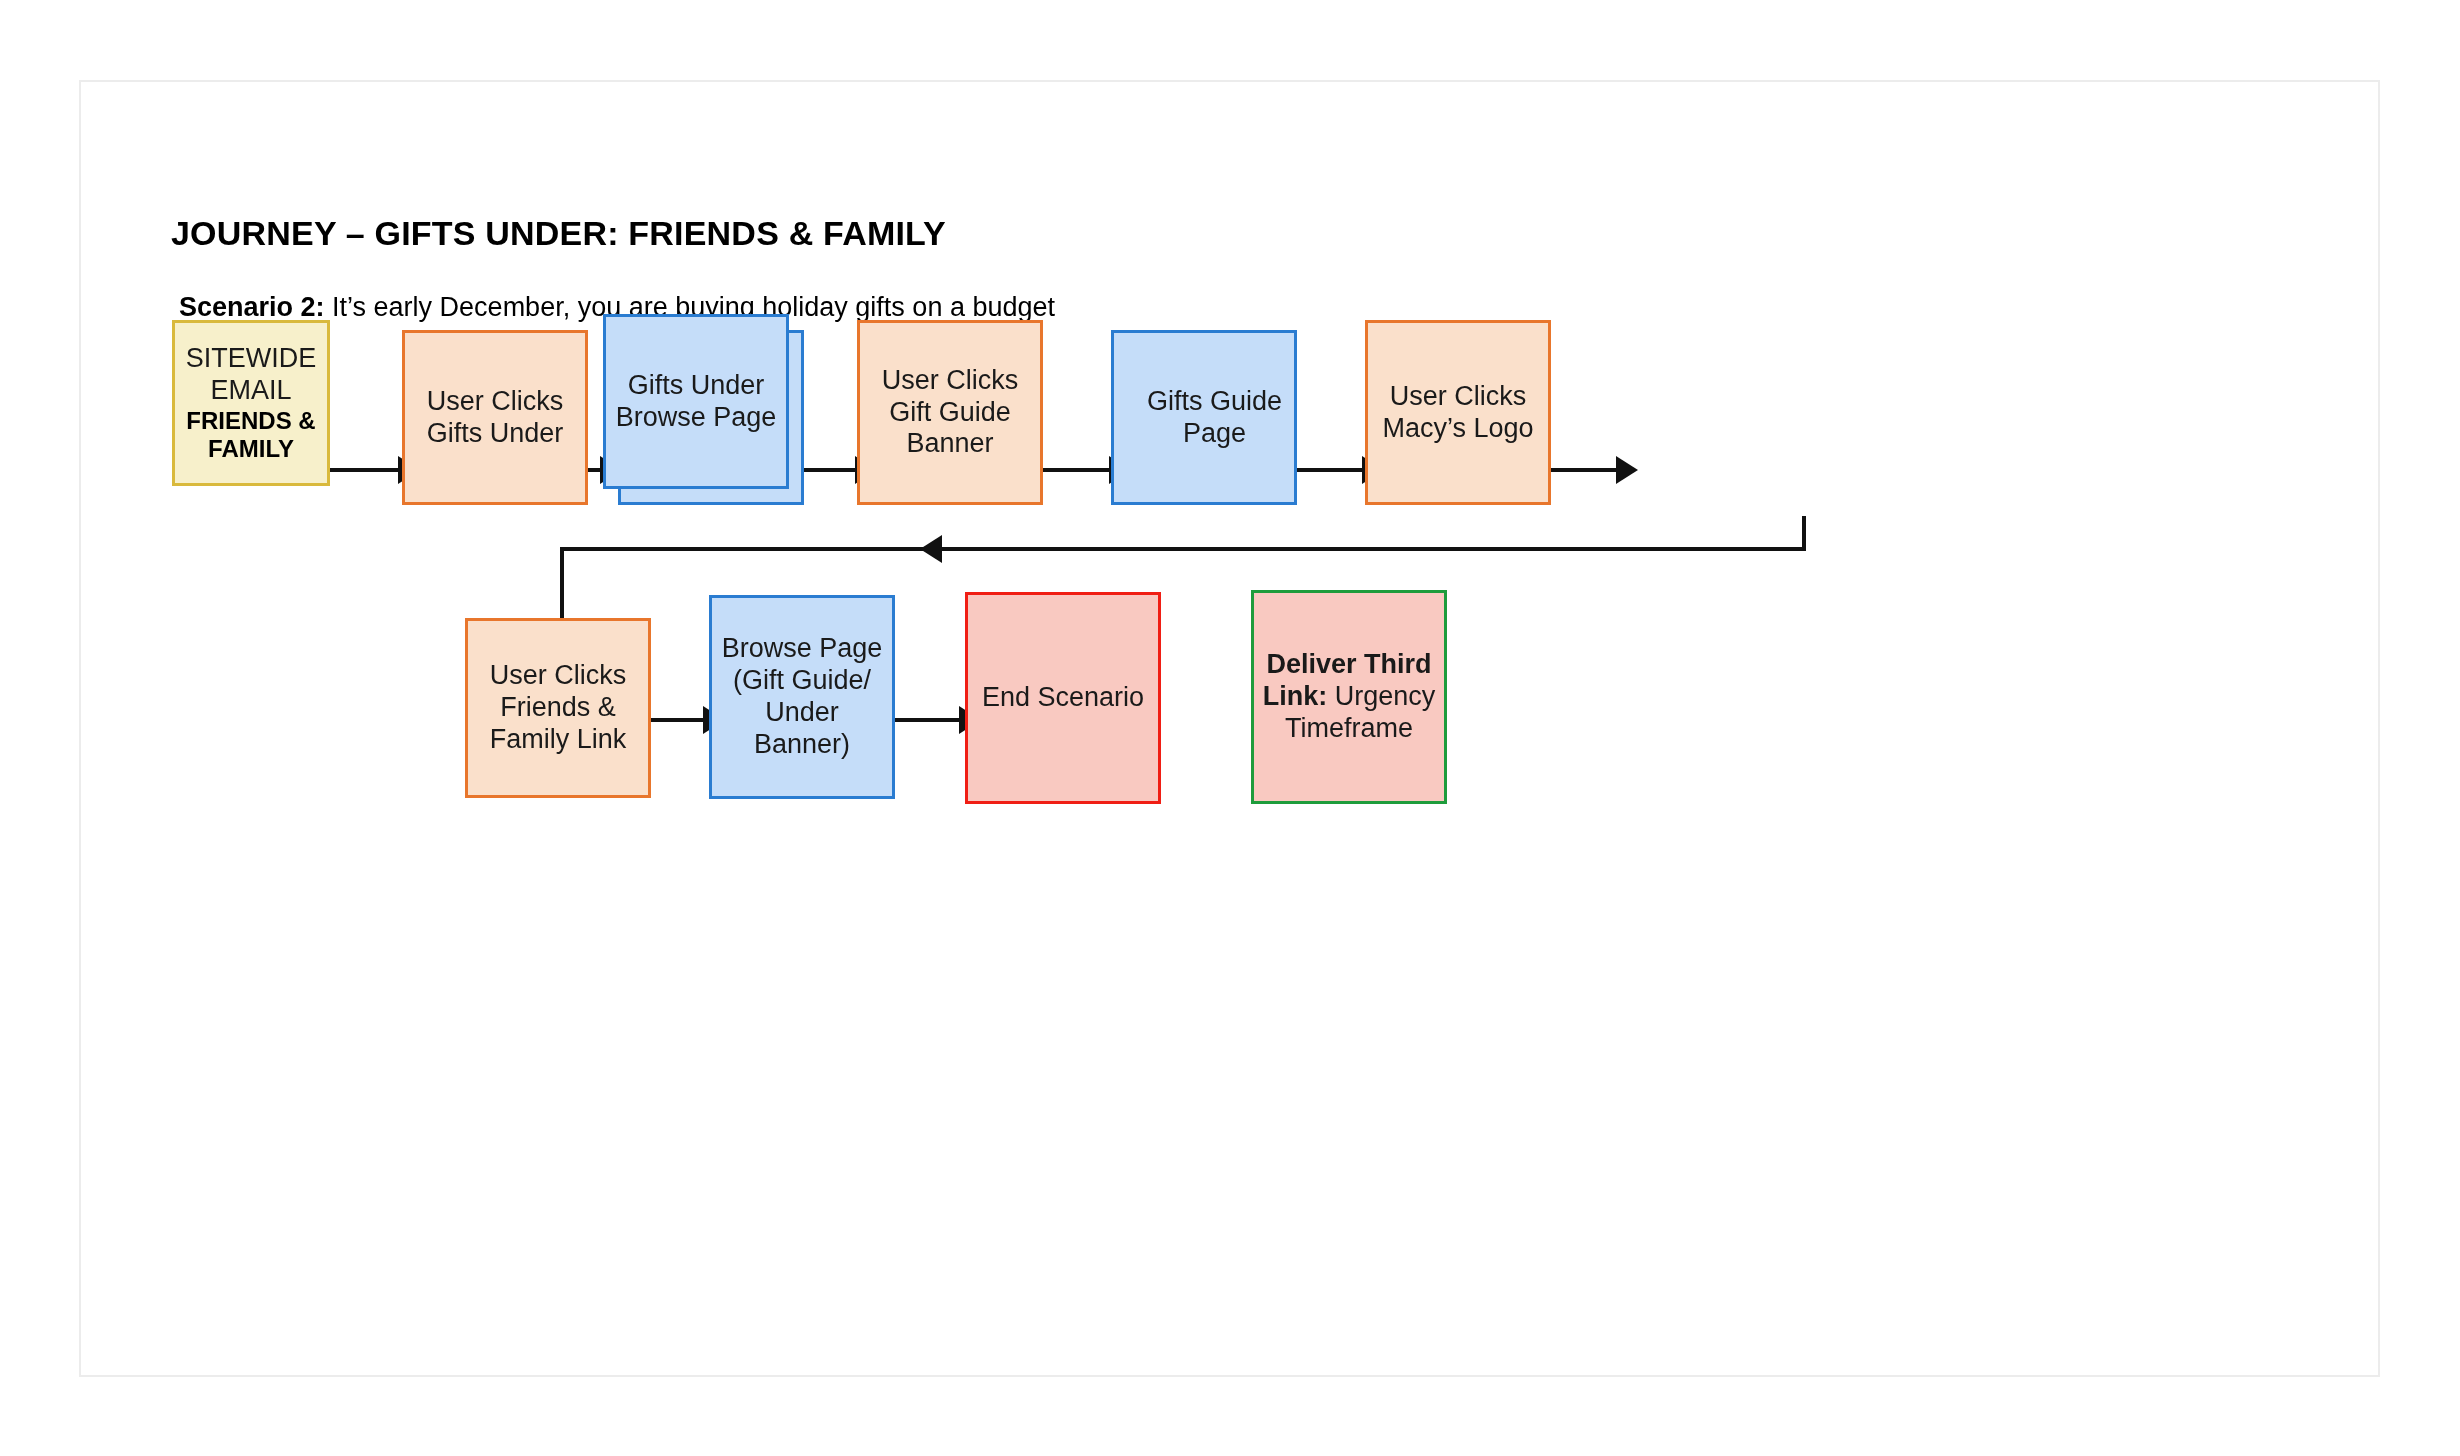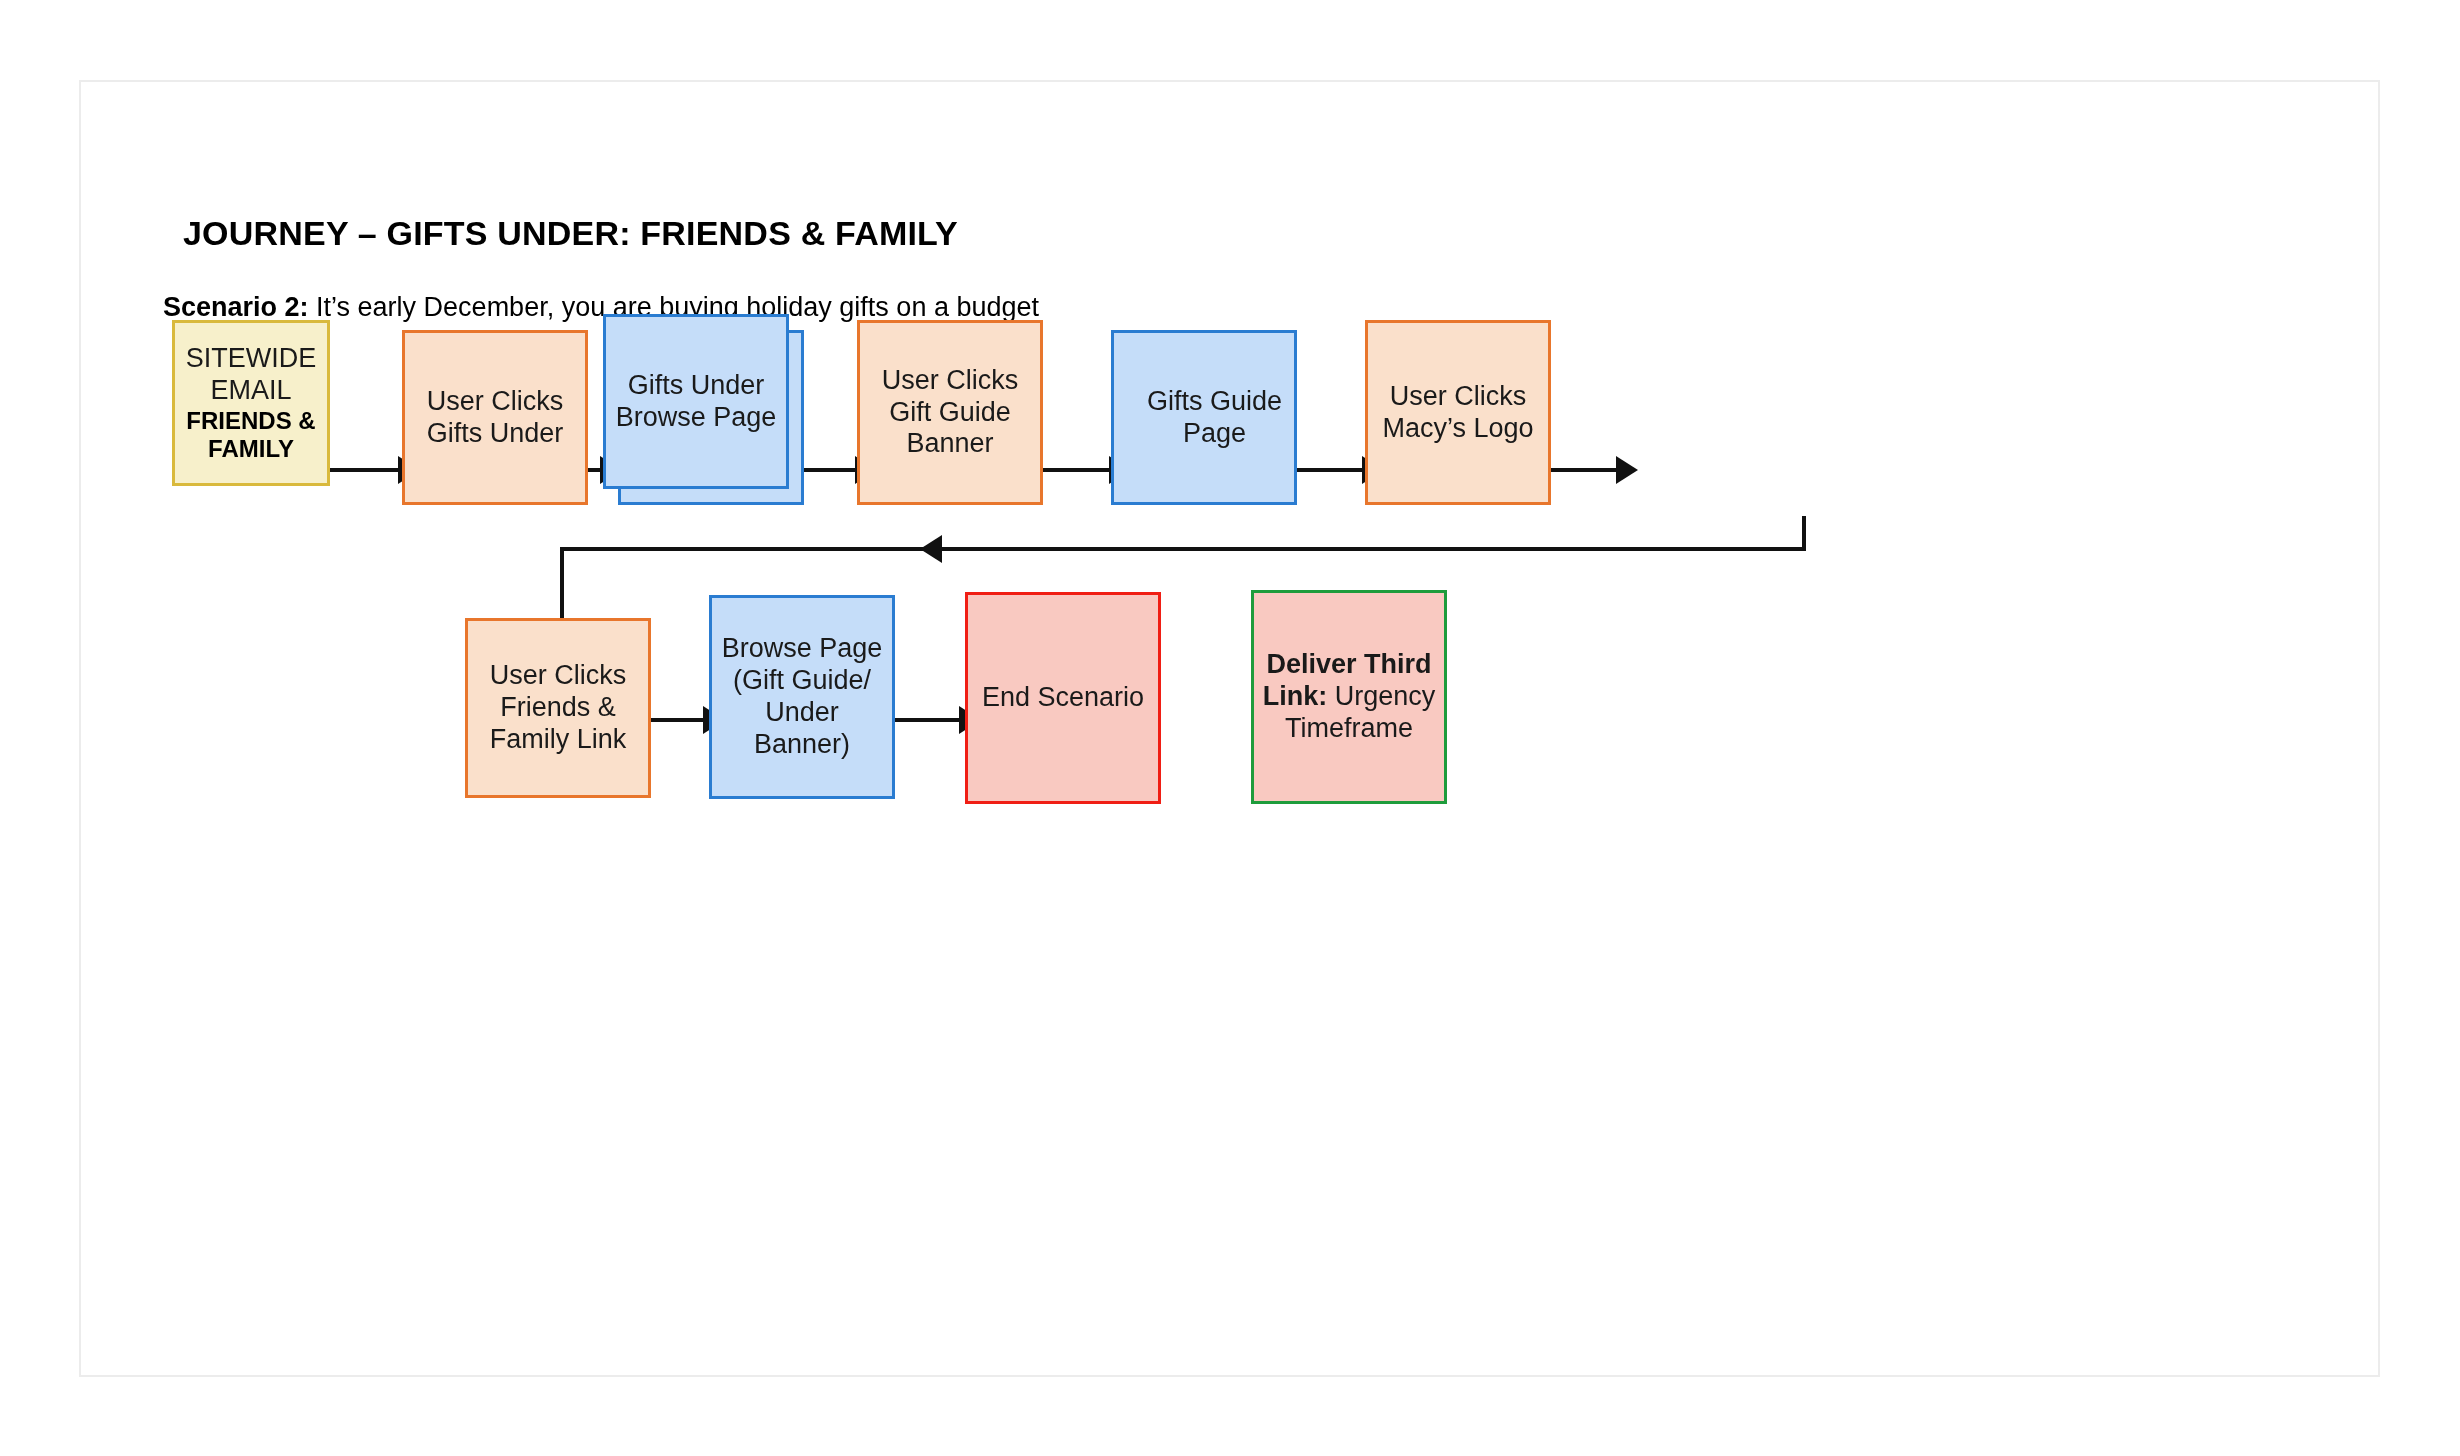--- a/index.html
+++ b/index.html
@@ -1,21 +1,21 @@
 <!DOCTYPE html>
 <html><head>
 <meta charset="utf-8">
 <style>
   html,body{margin:0;padding:0;background:#ffffff;}
   body{width:2460px;height:1456px;font-family:"Liberation Sans",sans-serif;overflow:hidden;}
   #canvas{position:absolute;left:79px;top:80px;width:2297px;height:1293px;background:#ffffff;border:2px solid #ececec;}
   #stage{position:absolute;left:0;top:0;width:2297px;height:1293px;}
 
-  .title{position:absolute;left:90px;top:132px;font-size:34px;font-weight:bold;color:#000;letter-spacing:0.2px;white-space:nowrap;margin-left:12px;}
-  .subtitle{position:absolute;left:82px;top:210px;font-size:27px;color:#000;white-space:nowrap;}
+  .title{position:absolute;left:90px;top:132px;font-size:34px;font-weight:bold;color:#000;letter-spacing:0.2px;white-space:nowrap;}
+  .subtitle{position:absolute;left:98px;top:210px;font-size:27px;color:#000;white-space:nowrap;}
   .subtitle b{font-weight:bold;}
 
   .node{position:absolute;box-sizing:border-box;display:flex;align-items:center;justify-content:center;text-align:center;line-height:1.18;}
   .node .txt{width:100%;padding:0 6px;}
   .node .t1{font-size:27px;color:#1a1a1a;display:block;}
   .node .t2{font-size:24px;font-weight:bold;color:#000;display:block;}
 
   .n-yellow{background:#f7f0cb;border:3px solid #d9b93c;}
   .n-orange{background:#fae0cb;border:3px solid #e8762c;}
   .n-blue{background:#c5ddf9;border:3px solid #2a7cd1;}

